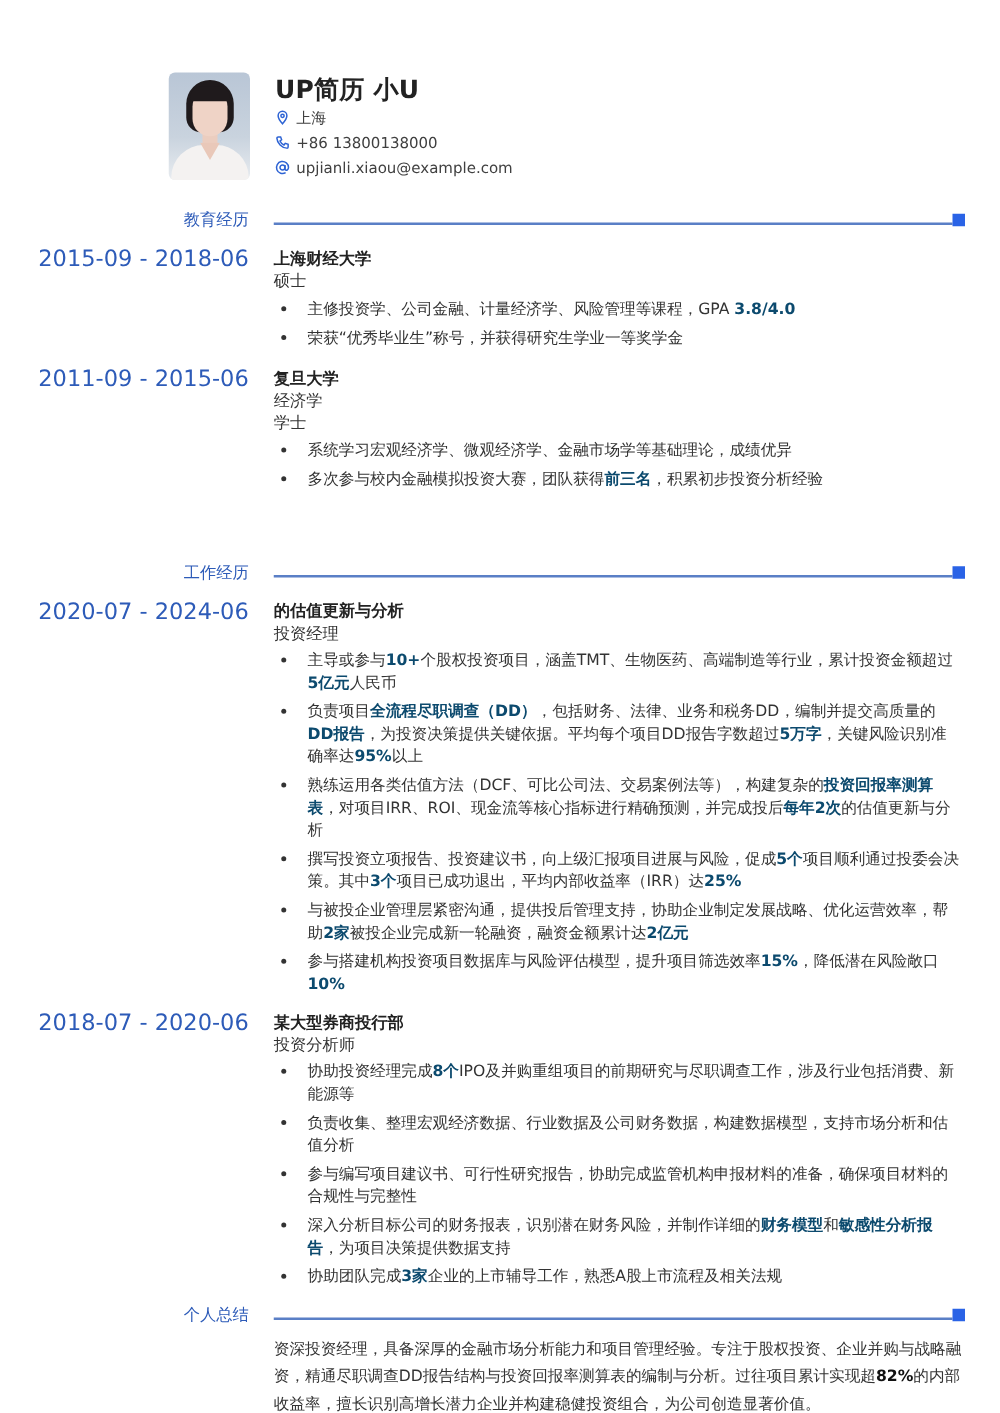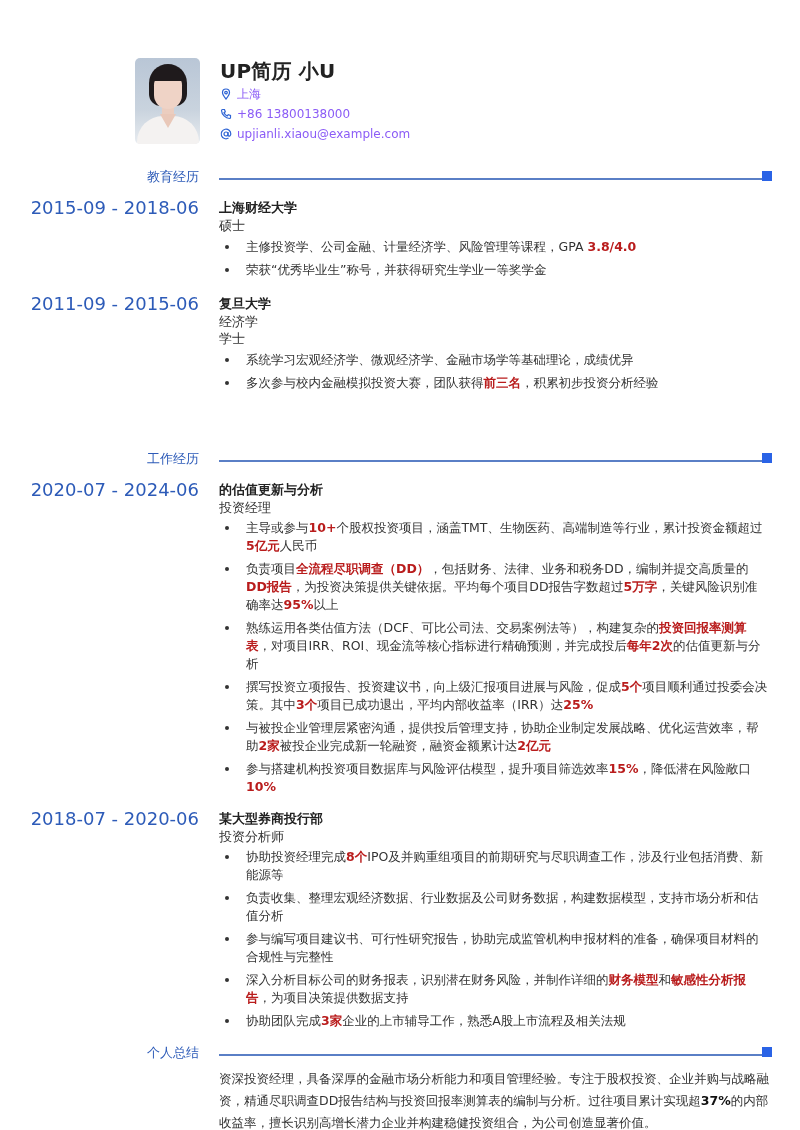--- a/index.html
+++ b/index.html
@@ -14,40 +14,40 @@
   }
   .photo .hair { position: absolute; left: 14px; top: 6px; width: 38px; height: 42px; border-radius: 19px 19px 12px 12px; background: #1f1a1c; }
   .photo .face { position: absolute; left: 19px; top: 15px; width: 28px; height: 36px; border-radius: 13px 13px 15px 15px; background: #efd3c6; }
   .photo .bangs { position: absolute; left: 17px; top: 11px; width: 32px; height: 12px; border-radius: 16px 16px 4px 4px; background: #1f1a1c; }
   .photo .neck { position: absolute; left: 27px; top: 48px; width: 12px; height: 12px; background: #ebcdbf; }
   .photo .body { position: absolute; left: 2px; top: 58px; width: 62px; height: 34px; border-radius: 26px 26px 0 0; background: #f4f2f1; }
   .photo .collar { position: absolute; left: 25px; top: 56px; width: 16px; height: 14px; background: #e9c8b9; clip-path: polygon(0 0, 100% 0, 50% 100%); }
 
   .info { margin-left: 20px; }
   .name { font-size: 20px; font-weight: bold; color: #222; line-height: 26px; margin-top: 0; letter-spacing: 0.2px; }
-  .contact-row { display: flex; align-items: center; height: 20px; font-size: 12px; color: #8b5cf6; }
+  .contact-row { display: flex; align-items: center; height: 20px; font-size: 12px; color: #404040; }
   .contact-row:first-of-type { margin-top: 3px; }
   .icon { width: 12px; height: 12px; margin-right: 5px; color: #2d63d4; display: inline-flex; align-items: center; justify-content: center; }
   .icon svg { width: 12px; height: 12px; }
 
   .section { position: absolute; left: 0; width: 800px; }
   .sec-head { position: relative; height: 20px; }
   .sec-title { position: absolute; right: 601px; top: 0; font-size: 13px; color: #2d5bb8; white-space: nowrap; line-height: 18px; }
   .sec-line { position: absolute; left: 219px; top: 10px; width: 543px; height: 1.5px; background: #5a7fc6; }
   .sec-square { position: absolute; left: 762px; top: 3px; width: 10px; height: 10px; background: #2a63e6; }
 
   .entry { position: relative; }
   .entry-date { position: absolute; right: 601px; top: 0; font-size: 18px; color: #2d5bb8; white-space: nowrap; line-height: 18px; }
   .entry-body { margin-left: 219px; width: 550px; }
   .entry-title { font-size: 13px; font-weight: bold; color: #222; line-height: 18px; }
   .entry-sub { font-size: 13px; color: #333; line-height: 17px; }
   ul.bullets { list-style: none; margin-top: 1px; }
   ul.bullets li { position: relative; padding-left: 27px; font-size: 12.5px; line-height: 18px; color: #333; margin-bottom: 5px; }
   ul.bullets li::before { content: ""; position: absolute; left: 6px; top: 7px; width: 4px; height: 4px; border-radius: 50%; background: #333; }
-  ul.bullets li b { color: #b91c1c; }
+  ul.bullets li b { color: #0c4a6e; }
 
   .summary { margin-left: 219px; width: 552px; font-size: 12.5px; line-height: 22px; color: #333; }
   .summary b { color: #111; }
 </style>
 </head>
 <body>
 
 <div class="header">
   <div class="photo">
     <div class="hair"></div>
@@ -159,14 +159,14 @@
     </div>
   </div>
 </div>
 
 <div class="section" style="top:1044px;">
   <div class="sec-head">
     <div class="sec-title">个人总结</div>
     <div class="sec-line"></div>
     <div class="sec-square"></div>
   </div>
-  <div class="summary" style="margin-top:4px;"><span>资深投资经理，具备深厚的金融市场分析能力和项目管理经验。专注于股权投资、企业并购与战略融资，精通尽职调查DD报告结构与投资回报率测算表的编制与分析。过往项目累计实现超</span><b>37%</b><span>的内部收益率，擅长识别高增长潜力企业并构建稳健投资组合，为公司创造显著价值。</span></div>
+  <div class="summary" style="margin-top:4px;"><span>资深投资经理，具备深厚的金融市场分析能力和项目管理经验。专注于股权投资、企业并购与战略融资，精通尽职调查DD报告结构与投资回报率测算表的编制与分析。过往项目累计实现超</span><b>82%</b><span>的内部收益率，擅长识别高增长潜力企业并构建稳健投资组合，为公司创造显著价值。</span></div>
 </div>
 
 </body></html>

